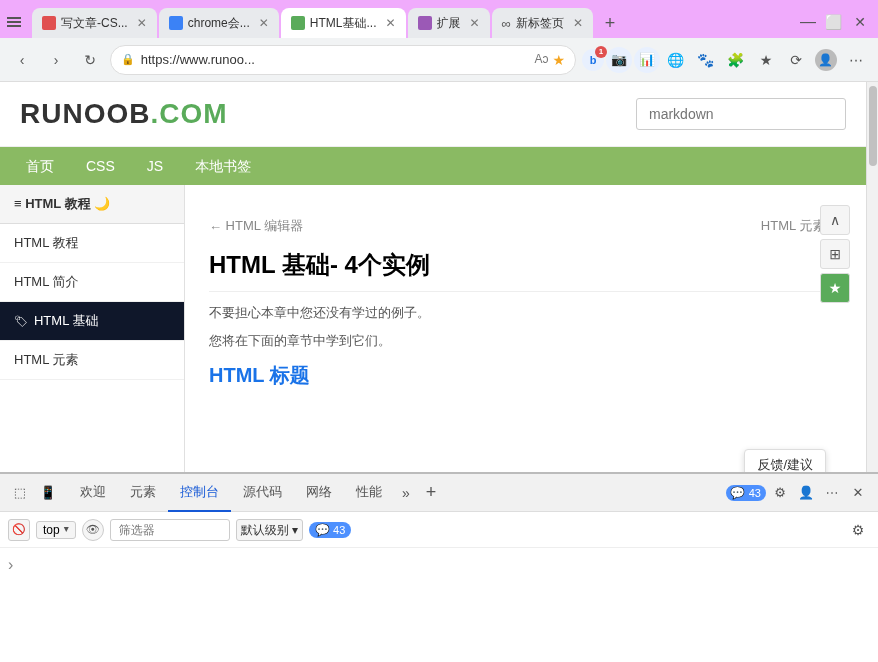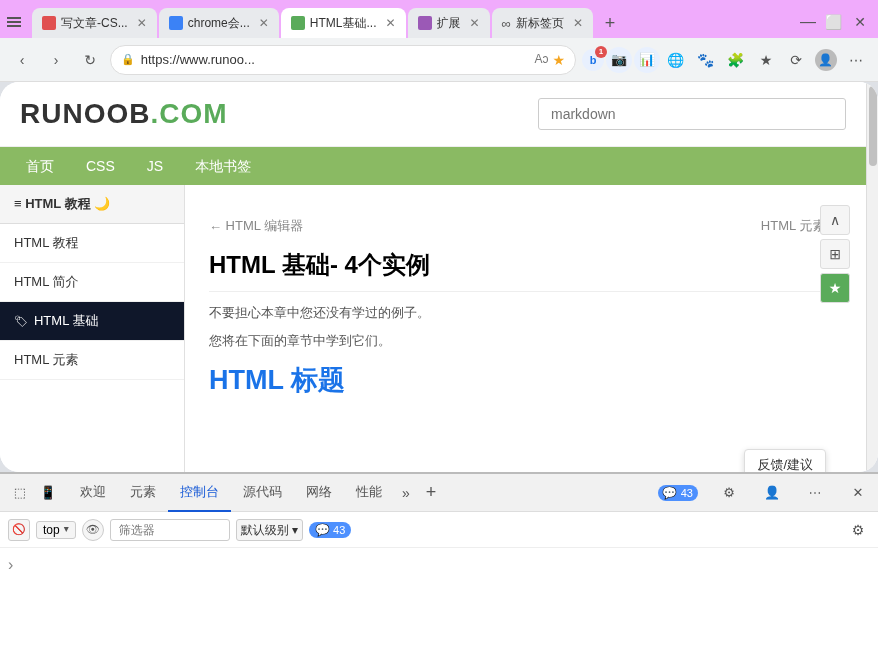--- a/index.html
+++ b/index.html
@@ -98,21 +98,20 @@
       align-items: center;
       justify-content: center;
     }
 
     
     .browser-content {
       display: flex;
       flex: 1;
       background: #fff;
       overflow: hidden;
-      border-radius: 19px;
     }
 
     
     .scrollbar-track {
       width: 12px;
       background: #f1f1f1;
       border-left: 1px solid #ddd;
       display: flex;
       flex-direction: column;
       align-items: center;
@@ -138,21 +137,21 @@
       border-bottom: 1px solid #eee;
     }
     .site-logo { font-size: 28px; font-weight: 900; color: #444; letter-spacing: 1px; }
     .site-logo span { color: #5aab5a; }
     .site-search {
       border: 1px solid #ccc;
       border-radius: 3px;
       padding: 7px 12px;
       font-size: 14px;
       color: #999;
-      width: 308px;
+      width: 210px;
     }
 
     
     .site-nav {
       background: #8aba63;
       display: flex;
       align-items: center;
       height: 38px;
       padding: 0 10px;
     }
@@ -207,21 +206,21 @@
       display: flex;
       justify-content: space-between;
       margin-bottom: 14px;
       font-size: 13px;
       color: #888;
     }
     .article-nav a { color: #888; text-decoration: none; }
     .article-h1 { font-size: 24px; font-weight: bold; color: #000; margin-bottom: 10px; }
     .article-separator { border: none; border-top: 1px solid #eee; margin: 10px 0; }
     .article-text { font-size: 13px; color: #555; line-height: 1.7; margin-bottom: 6px; }
-    .article-h2 { font-size: 27px; font-weight: bold; color: #1a73e8; margin-top: 10px; }
+    .article-h2 { font-size: 20px; font-weight: bold; color: #1a73e8; margin-top: 10px; }
 
     .floating-panel {
       position: absolute;
       right: 40px;
       top: 264px;
       background: #fff;
       border: 1px solid #ddd;
       border-radius: 4px;
       padding: 6px 12px;
       font-size: 13px;
@@ -293,21 +292,21 @@
     .devtools-tab-add { color: #555; font-size: 18px; padding: 0 8px; cursor: pointer; }
     .devtools-tab-count {
       background: #4d90fe;
       color: white;
       border-radius: 10px;
       padding: 1px 5px;
       font-size: 11px;
       margin-left: 4px;
     }
     .dt-spacer { flex: 1; }
-    .dt-right-icons { display: flex; align-items: center; gap: 19px; }
+    .dt-right-icons { display: flex; align-items: center; gap: 2px; }
 
     
     .console-bar {
       display: flex;
       align-items: center;
       height: 36px;
       background: #fff;
       border-bottom: 1px solid #eee;
       padding: 0 8px;
       gap: 6px;

